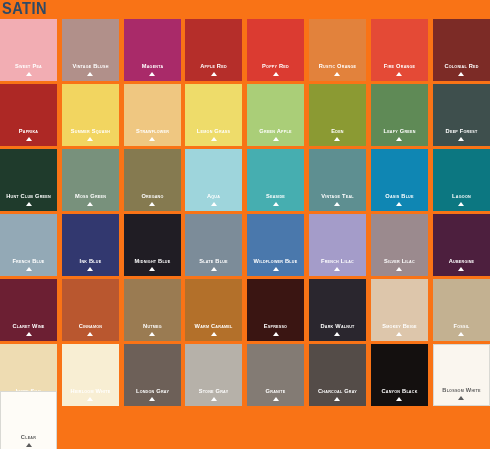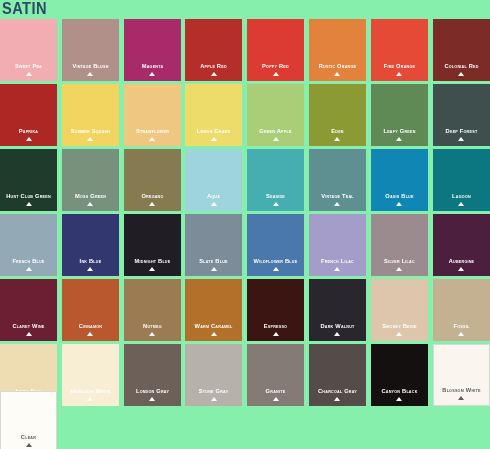--- a/index.html
+++ b/index.html
@@ -10,21 +10,21 @@
   body {
     width: 490px;
     height: 449px;
     font-family: "Liberation Sans", sans-serif;
     overflow: hidden;
   }
   #page {
     position: relative;
     width: 490px;
     height: 449px;
-    background: #86efac;
+    background: #f97316;
   }
   #title {
     position: absolute;
     left: 2px;
     top: -1px;
     font-family: "Liberation Sans", sans-serif;
     font-size: 17px;
     font-weight: bold;
     letter-spacing: 0.5px;
     color: #2f4a66;

